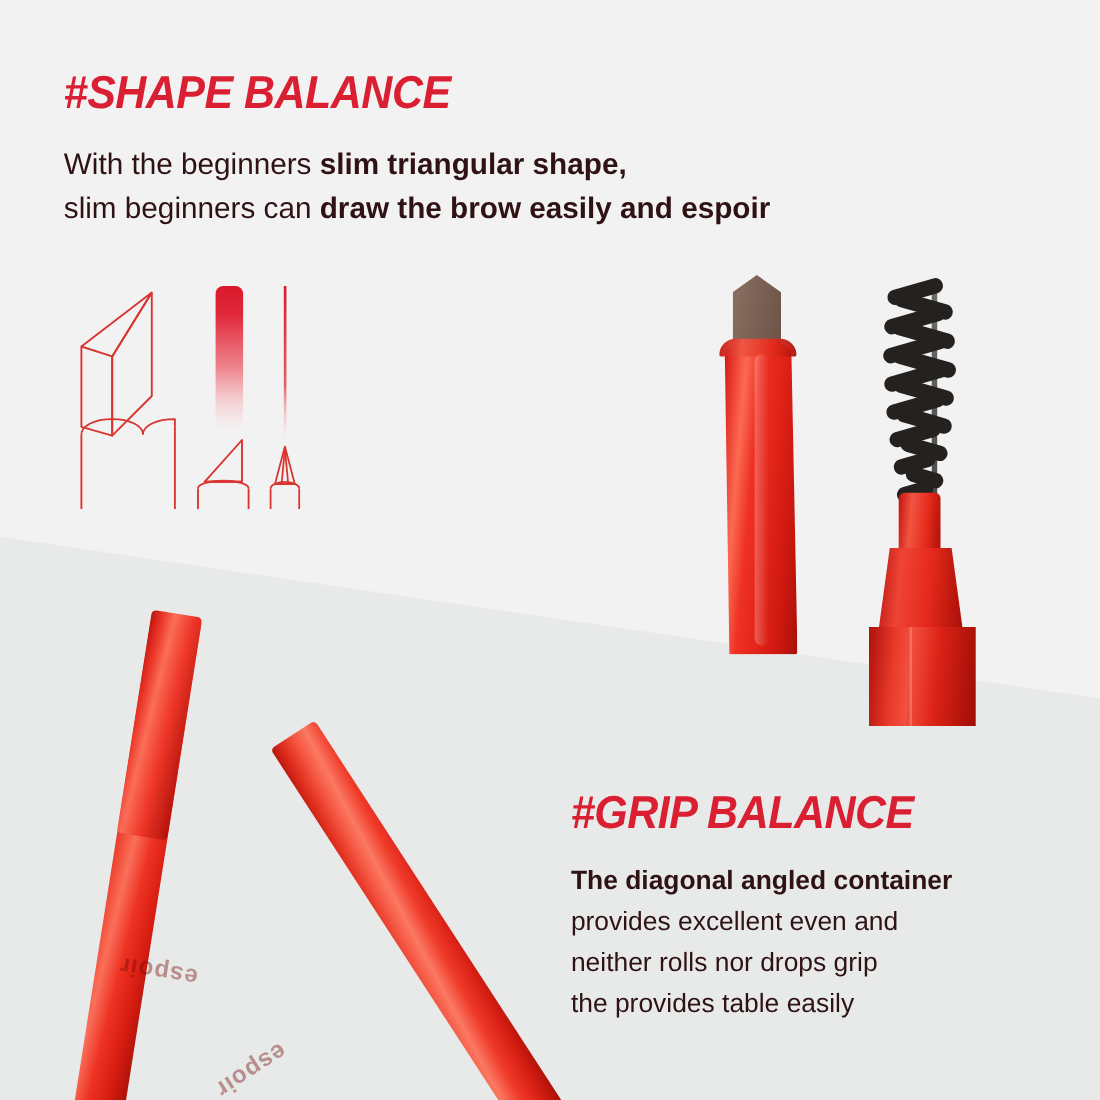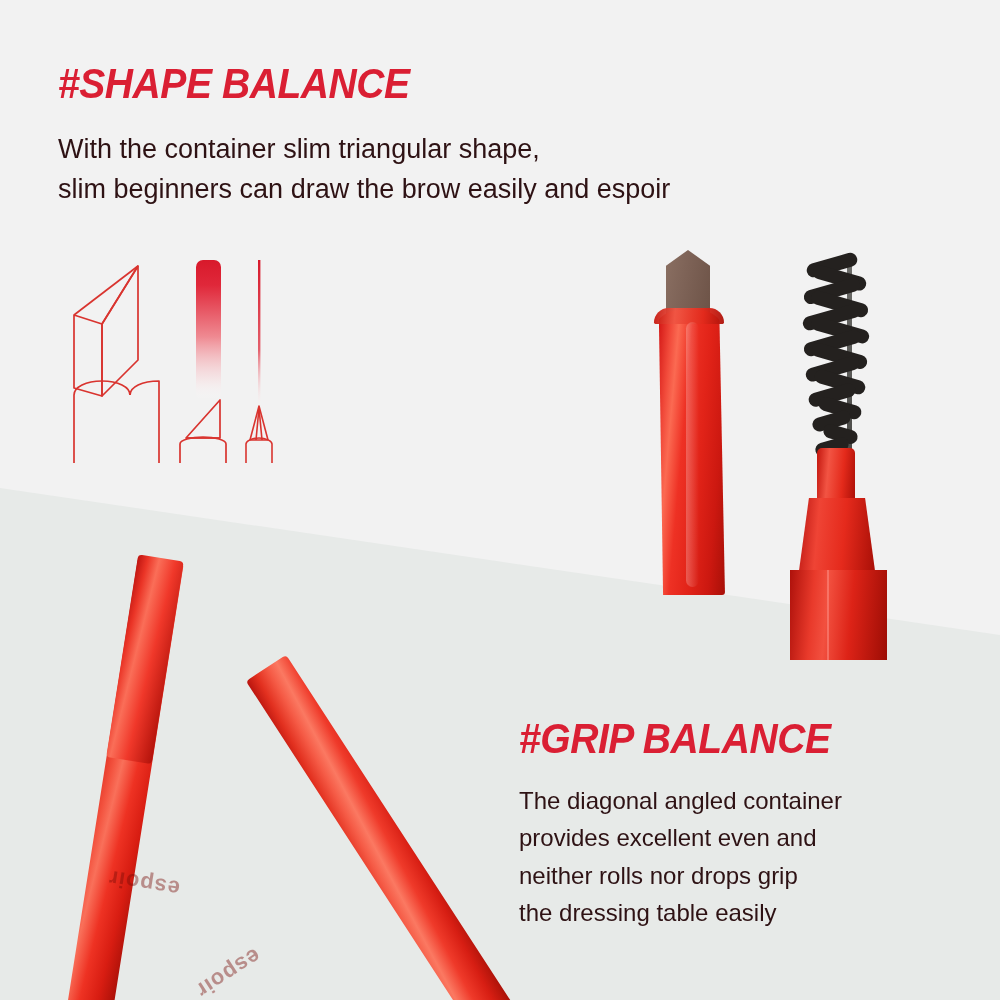--- a/index.html
+++ b/index.html
@@ -39,21 +39,21 @@
 
   .body-copy{
     position:absolute;
     color:#2e1214;
     font-size:27px;
     line-height:1.48;
     white-space:nowrap;
   }
   #shape-body{left:58px;top:130px;}
   #grip-body{left:519px;top:782px;font-size:24px;line-height:1.56;}
-  .body-copy b{font-weight:400;}
+  .body-copy b{font-weight:700;}
   .body-copy .ln{display:block;}
 
   
   #diagram{position:absolute;left:60px;top:248px;width:250px;height:215px;}
   #diagram svg{display:block;}
 
   
   #pencil-photo{
     position:absolute;left:640px;top:250px;width:110px;height:345px;
   }
@@ -155,21 +155,21 @@
 
 <div id="stage">
 
   <div class="panel-top"></div>
   <div class="panel-bottom"></div>
 
   <div id="shape-heading" class="heading">#SHAPE BALANCE</div>
 
   <div id="shape-body" class="body-copy">
     <span class="ln">
-      <span>With the container </span><b>slim triangular shape,</b>
+      <span>With the beginners </span><b>slim triangular shape,</b>
     </span>
     <span class="ln">
       <span>slim beginners can </span><b>draw the brow easily and espoir</b>
     </span>
   </div>
 
   <div id="diagram">
     <svg width="250" height="215" viewBox="0 0 250 215" fill="none" xmlns="http://www.w3.org/2000/svg">
       <defs>
         <linearGradient id="gradBar" x1="0" y1="0" x2="0" y2="1">
@@ -260,16 +260,16 @@
     <div class="emboss emboss-a">espoir</div>
     <div class="emboss emboss-b">espoir</div>
   </div>
 
   <div id="grip-heading" class="heading">#GRIP BALANCE</div>
 
   <div id="grip-body" class="body-copy">
     <span class="ln"><b>The diagonal angled container</b></span>
     <span class="ln">provides excellent even and</span>
     <span class="ln">neither rolls nor drops grip</span>
-    <span class="ln">the dressing table easily</span>
+    <span class="ln">the provides table easily</span>
   </div>
 
 </div>
 
 </body></html>

